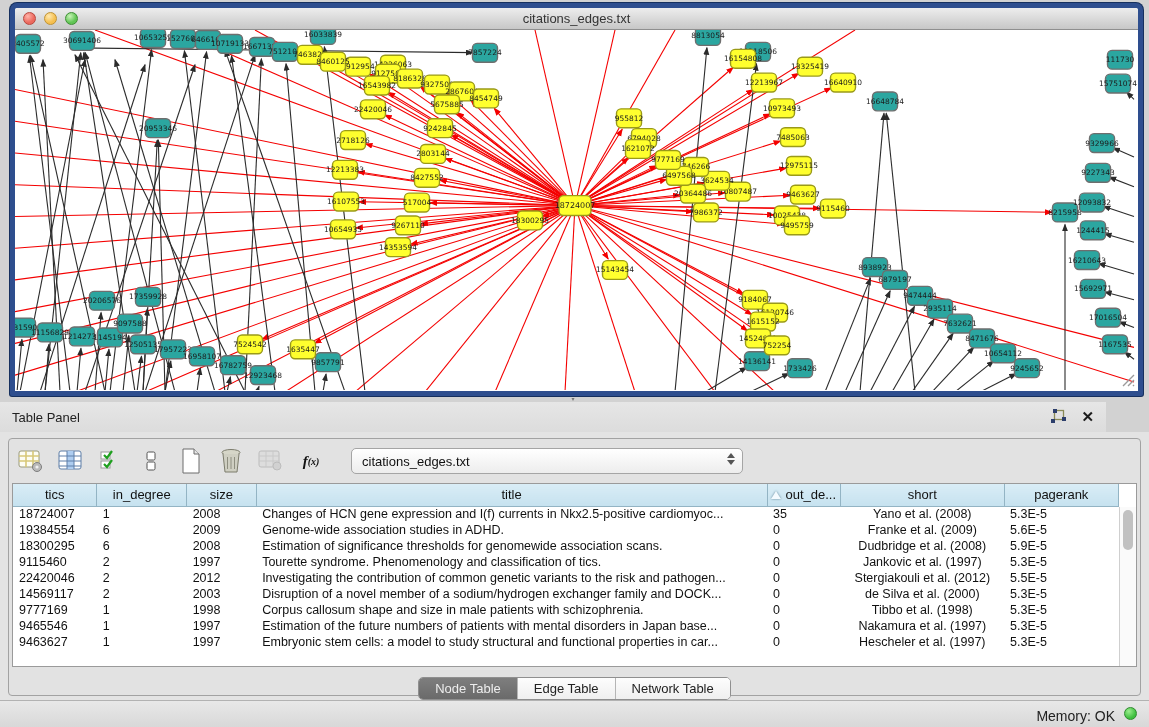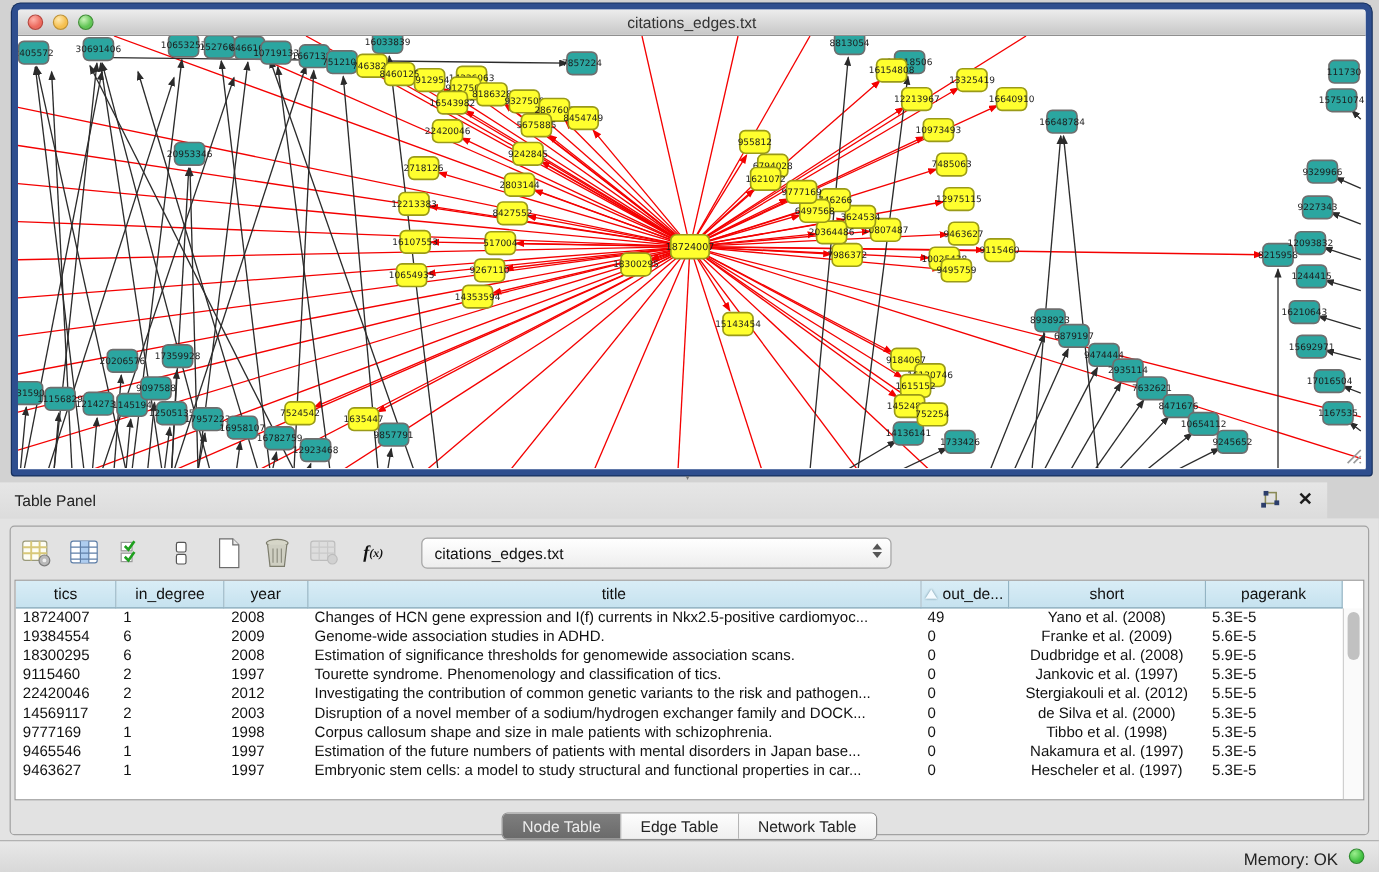--- a/index.html
+++ b/index.html
@@ -736,34 +736,34 @@
             <col style="width: 68px;">
             <col style="width: 500px;">
             <col style="width: 72px;">
             <col style="width: 160px;">
             <col style="width: 112px;">
           </colgroup>
         <thead>
             <tr id="hdr-row">
               <th>tics</th>
               <th>in_degree</th>
-              <th>year</th>
+              <th>size</th>
               <th>title</th>
               <th><span class="sort-tri"></span>out_de...</th>
               <th>short</th>
               <th>pagerank</th>
             </tr>
           </thead>
         <tbody id="body-rows">
             <tr>
               <td>18724007</td>
               <td>1</td>
               <td>2008</td>
               <td>Changes of HCN gene expression and I(f) currents in Nkx2.5-positive cardiomyoc...</td>
-              <td>49</td>
+              <td>35</td>
               <td class="c-center">Yano et al. (2008)</td>
               <td>5.3E-5</td>
             </tr>
             <tr>
               <td>19384554</td>
               <td>6</td>
               <td>2009</td>
               <td>Genome-wide association studies in ADHD.</td>
               <td>0</td>
               <td class="c-center">Franke et al. (2009)</td>

